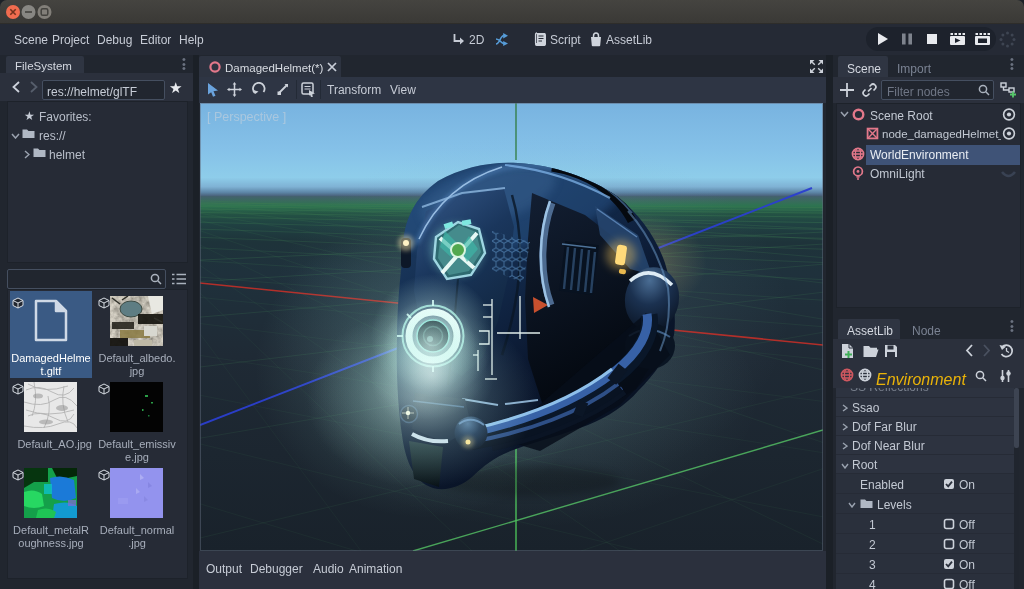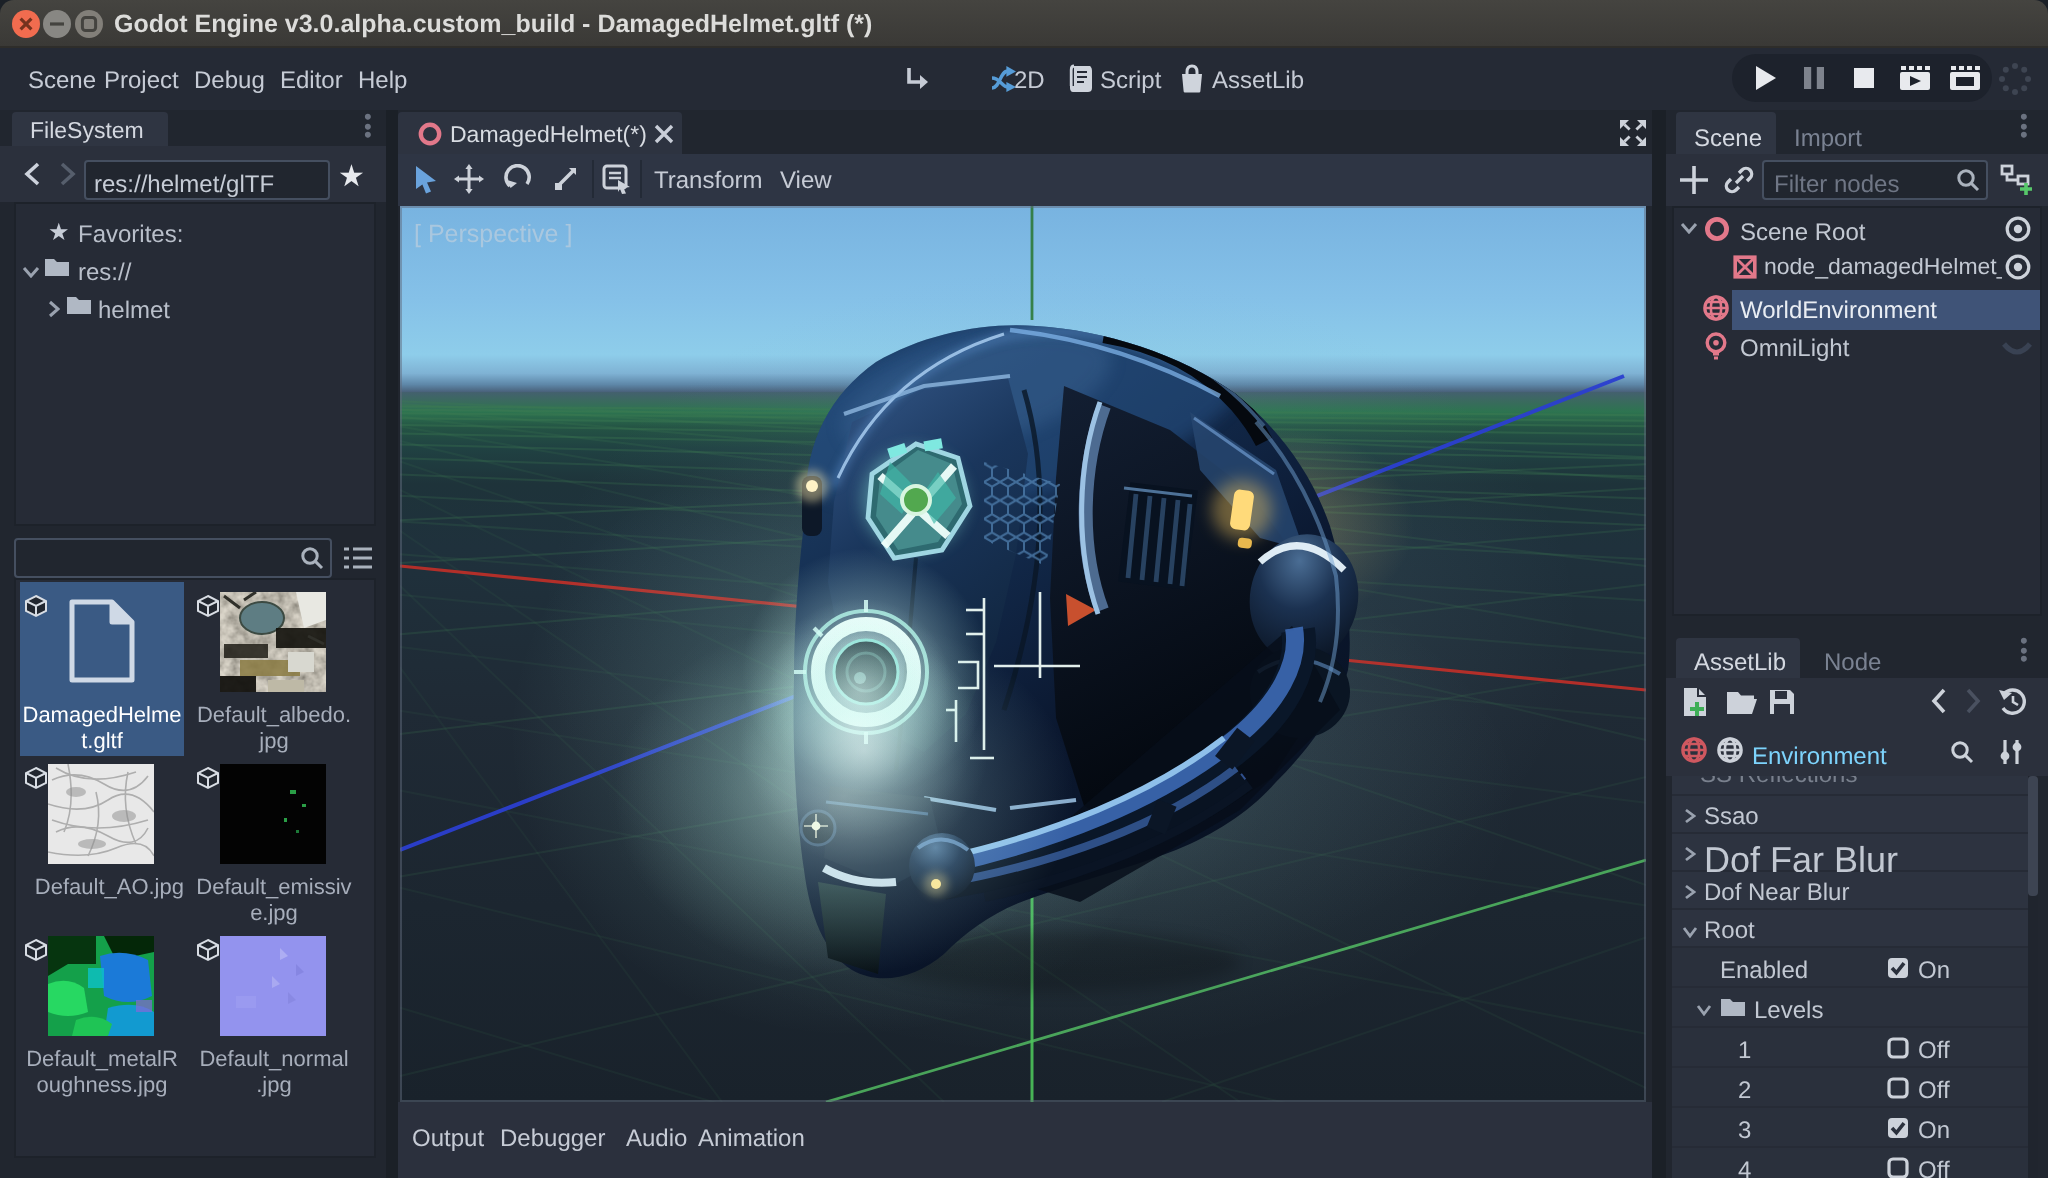--- a/index.html
+++ b/index.html
@@ -10,34 +10,33 @@
 
 <div class="abs" style="left:0;top:0;width:1024px;height:24px;background:linear-gradient(#454440,#3a3936);border-bottom:1px solid #2e2d2a;border-radius:7px 7px 0 0;">
   <svg class="abs" style="left:5px;top:4px;" width="48" height="16" viewBox="0 0 48 16">
     <circle cx="8" cy="8" r="7" fill="#f16c4f"></circle>
       <path d="M5.3 5.3 L10.7 10.7 M10.7 5.3 L5.3 10.7" stroke="#74321e" stroke-width="1.6"></path>
     <circle cx="23.5" cy="8" r="7" fill="#888783"></circle>
       <path d="M20 8 H27" stroke="#44433f" stroke-width="1.6"></path>
     <circle cx="39.5" cy="8" r="7" fill="#827f79"></circle>
       <rect x="36.2" y="4.7" width="6.6" height="6.6" rx="1.6" fill="none" stroke="#44433f" stroke-width="1.5"></rect>
   </svg>
-  <div class="abs" style="left:57px;top:5px;color:#dcdcda;font-size:12.5px;font-weight:bold;">Godot Engine v3.0.alpha.custom_build - DamagedHelmet.gltf (*)</div>
 </div>
 
 <div class="abs" style="left:0;top:24px;width:1024px;height:31px;background:#252a35;">
   <div class="abs txt" style="left:14px;top:10px;">Scene</div>
   <div class="abs txt" style="left:52px;top:10px;">Project</div>
   <div class="abs txt" style="left:97px;top:10px;">Debug</div>
   <div class="abs txt" style="left:140px;top:10px;">Editor</div>
   <div class="abs txt" style="left:179px;top:10px;">Help</div>
   <svg class="abs" style="left:452px;top:9px;" width="14" height="13" viewBox="0 0 14 13">
       <path d="M2.5 1 V8 H10" fill="none" stroke="#c6cbd5" stroke-width="1.8"></path>
       <path d="M8 4.5 L12 8 L8 11.5 Z" fill="#c6cbd5"></path>
     </svg>
-  <div class="abs txt" style="left:469px;top:10px;margin-left:38px;">2D</div>
+  <div class="abs txt" style="left:469px;top:10px;">2D</div>
   <svg class="abs" style="left:495px;top:9px;" width="14" height="13" viewBox="0 0 14 13">
       <path d="M1 11 C5 11 5 2.5 9 2.5 M1 6 C5 6 6 10.5 9 10.5" fill="none" stroke="#569cd8" stroke-width="1.7"></path>
       <path d="M8.2 0 L13 2.7 L8.2 5.4 Z" fill="#569cd8"></path>
       <path d="M8.2 8 L13 10.5 L8.2 13 Z" fill="#569cd8"></path>
     </svg>
   <div class="abs txt" style="left:512px;top:8px;color:#569cd8;margin-top:44px;">3D</div>
   <svg class="abs" style="left:534px;top:8px;" width="13" height="15" viewBox="0 0 13 15">
       <path d="M3 1 H11 C11 1 12 1.8 12 3.2 L12 12 C12 13.5 11 14 10 14 L2.5 14 C1.5 14 1 13 1 12 L1 11 H3 Z" fill="#cfd4dc"></path>
       <path d="M3 1 C2 1 1.6 2 1.6 3 L1.6 11" fill="none" stroke="#cfd4dc" stroke-width="1.4"></path>
       <path d="M4.5 4 H9.5 M4.5 6.5 H9.5 M4.5 9 H8" stroke="#252a35" stroke-width="1"></path>
@@ -655,21 +654,21 @@
   <svg class="abs" style="left:7px;top:313px;" width="14" height="14" viewBox="0 0 14 14">
       <circle cx="7" cy="7" r="5.6" fill="none" stroke="#cf5860" stroke-width="1.6"></circle>
       <ellipse cx="7" cy="7" rx="2.6" ry="5.6" fill="none" stroke="#cf5860" stroke-width="1.3"></ellipse>
       <path d="M1.4 7 H12.6 M2.3 4 H11.7 M2.3 10 H11.7" stroke="#cf5860" stroke-width="1.3"></path>
     </svg>
   <svg class="abs" style="left:25px;top:313px;" width="14" height="14" viewBox="0 0 14 14">
       <circle cx="7" cy="7" r="5.6" fill="none" stroke="#cdd2da" stroke-width="1.6"></circle>
       <ellipse cx="7" cy="7" rx="2.6" ry="5.6" fill="none" stroke="#cdd2da" stroke-width="1.3"></ellipse>
       <path d="M1.4 7 H12.6 M2.3 4 H11.7 M2.3 10 H11.7" stroke="#cdd2da" stroke-width="1.3"></path>
     </svg>
-  <div class="abs" style="left:43px;top:316px;color:#7dd3fc;font-size:12px;">Environment</div>
+  <div class="abs" style="left:43px;top:316px;color:#eab308;font-size:16px;font-style:italic;">Environment</div>
   <svg class="abs" style="left:142px;top:315px;" width="12" height="12" viewBox="0 0 12 12">
       <circle cx="5" cy="5" r="3.6" fill="none" stroke="#cdd2da" stroke-width="1.5"></circle>
       <path d="M7.8 7.8 L11 11" stroke="#cdd2da" stroke-width="1.5"></path>
     </svg>
   <svg class="abs" style="left:166px;top:314px;" width="13" height="14" viewBox="0 0 13 14">
       <g stroke="#cdd2da" stroke-width="1.6">
         <path d="M3.5 1 V13 M9.5 1 V13"></path>
       </g>
       <circle cx="3.5" cy="9" r="2.2" fill="#cdd2da"></circle>
       <circle cx="9.5" cy="4.5" r="2.2" fill="#cdd2da"></circle>
@@ -681,21 +680,21 @@
       </div>
     <div class="abs" style="left:0;top:10px;width:182px;height:19px;background:#2d3340;border-bottom:1px solid #262b36;"></div>
     <svg class="abs" style="left:6px;top:16px;" width="6" height="8" viewBox="0 0 6 8">
         <path d="M1 1 L5 4 L1 7" fill="none" stroke="#9aa2af" stroke-width="1.4"></path>
       </svg>
     <div class="abs" style="left:16px;top:13px;color:#c2c8d2;font-size:12px;">Ssao</div>
     <div class="abs" style="left:0;top:29px;width:182px;height:19px;background:#2d3340;border-bottom:1px solid #262b36;"></div>
     <svg class="abs" style="left:6px;top:35px;" width="6" height="8" viewBox="0 0 6 8">
         <path d="M1 1 L5 4 L1 7" fill="none" stroke="#9aa2af" stroke-width="1.4"></path>
       </svg>
-    <div class="abs" style="left:16px;top:32px;color:#c2c8d2;font-size:18px;">Dof Far Blur</div>
+    <div class="abs" style="left:16px;top:32px;color:#c2c8d2;font-size:12px;">Dof Far Blur</div>
     <div class="abs" style="left:0;top:48px;width:182px;height:19px;background:#2d3340;border-bottom:1px solid #262b36;"></div>
     <svg class="abs" style="left:6px;top:54px;" width="6" height="8" viewBox="0 0 6 8">
         <path d="M1 1 L5 4 L1 7" fill="none" stroke="#9aa2af" stroke-width="1.4"></path>
       </svg>
     <div class="abs" style="left:16px;top:51px;color:#c2c8d2;font-size:12px;">Dof Near Blur</div>
     <div class="abs" style="left:0;top:67px;width:182px;height:19px;background:#2d3340;border-bottom:1px solid #262b36;"></div>
     <svg class="abs" style="left:5px;top:75px;" width="8" height="6" viewBox="0 0 8 6">
         <path d="M1 1 L4 5 L7 1" fill="none" stroke="#9aa2af" stroke-width="1.4"></path>
       </svg>
     <div class="abs" style="left:16px;top:70px;color:#c2c8d2;font-size:12px;">Root</div>

